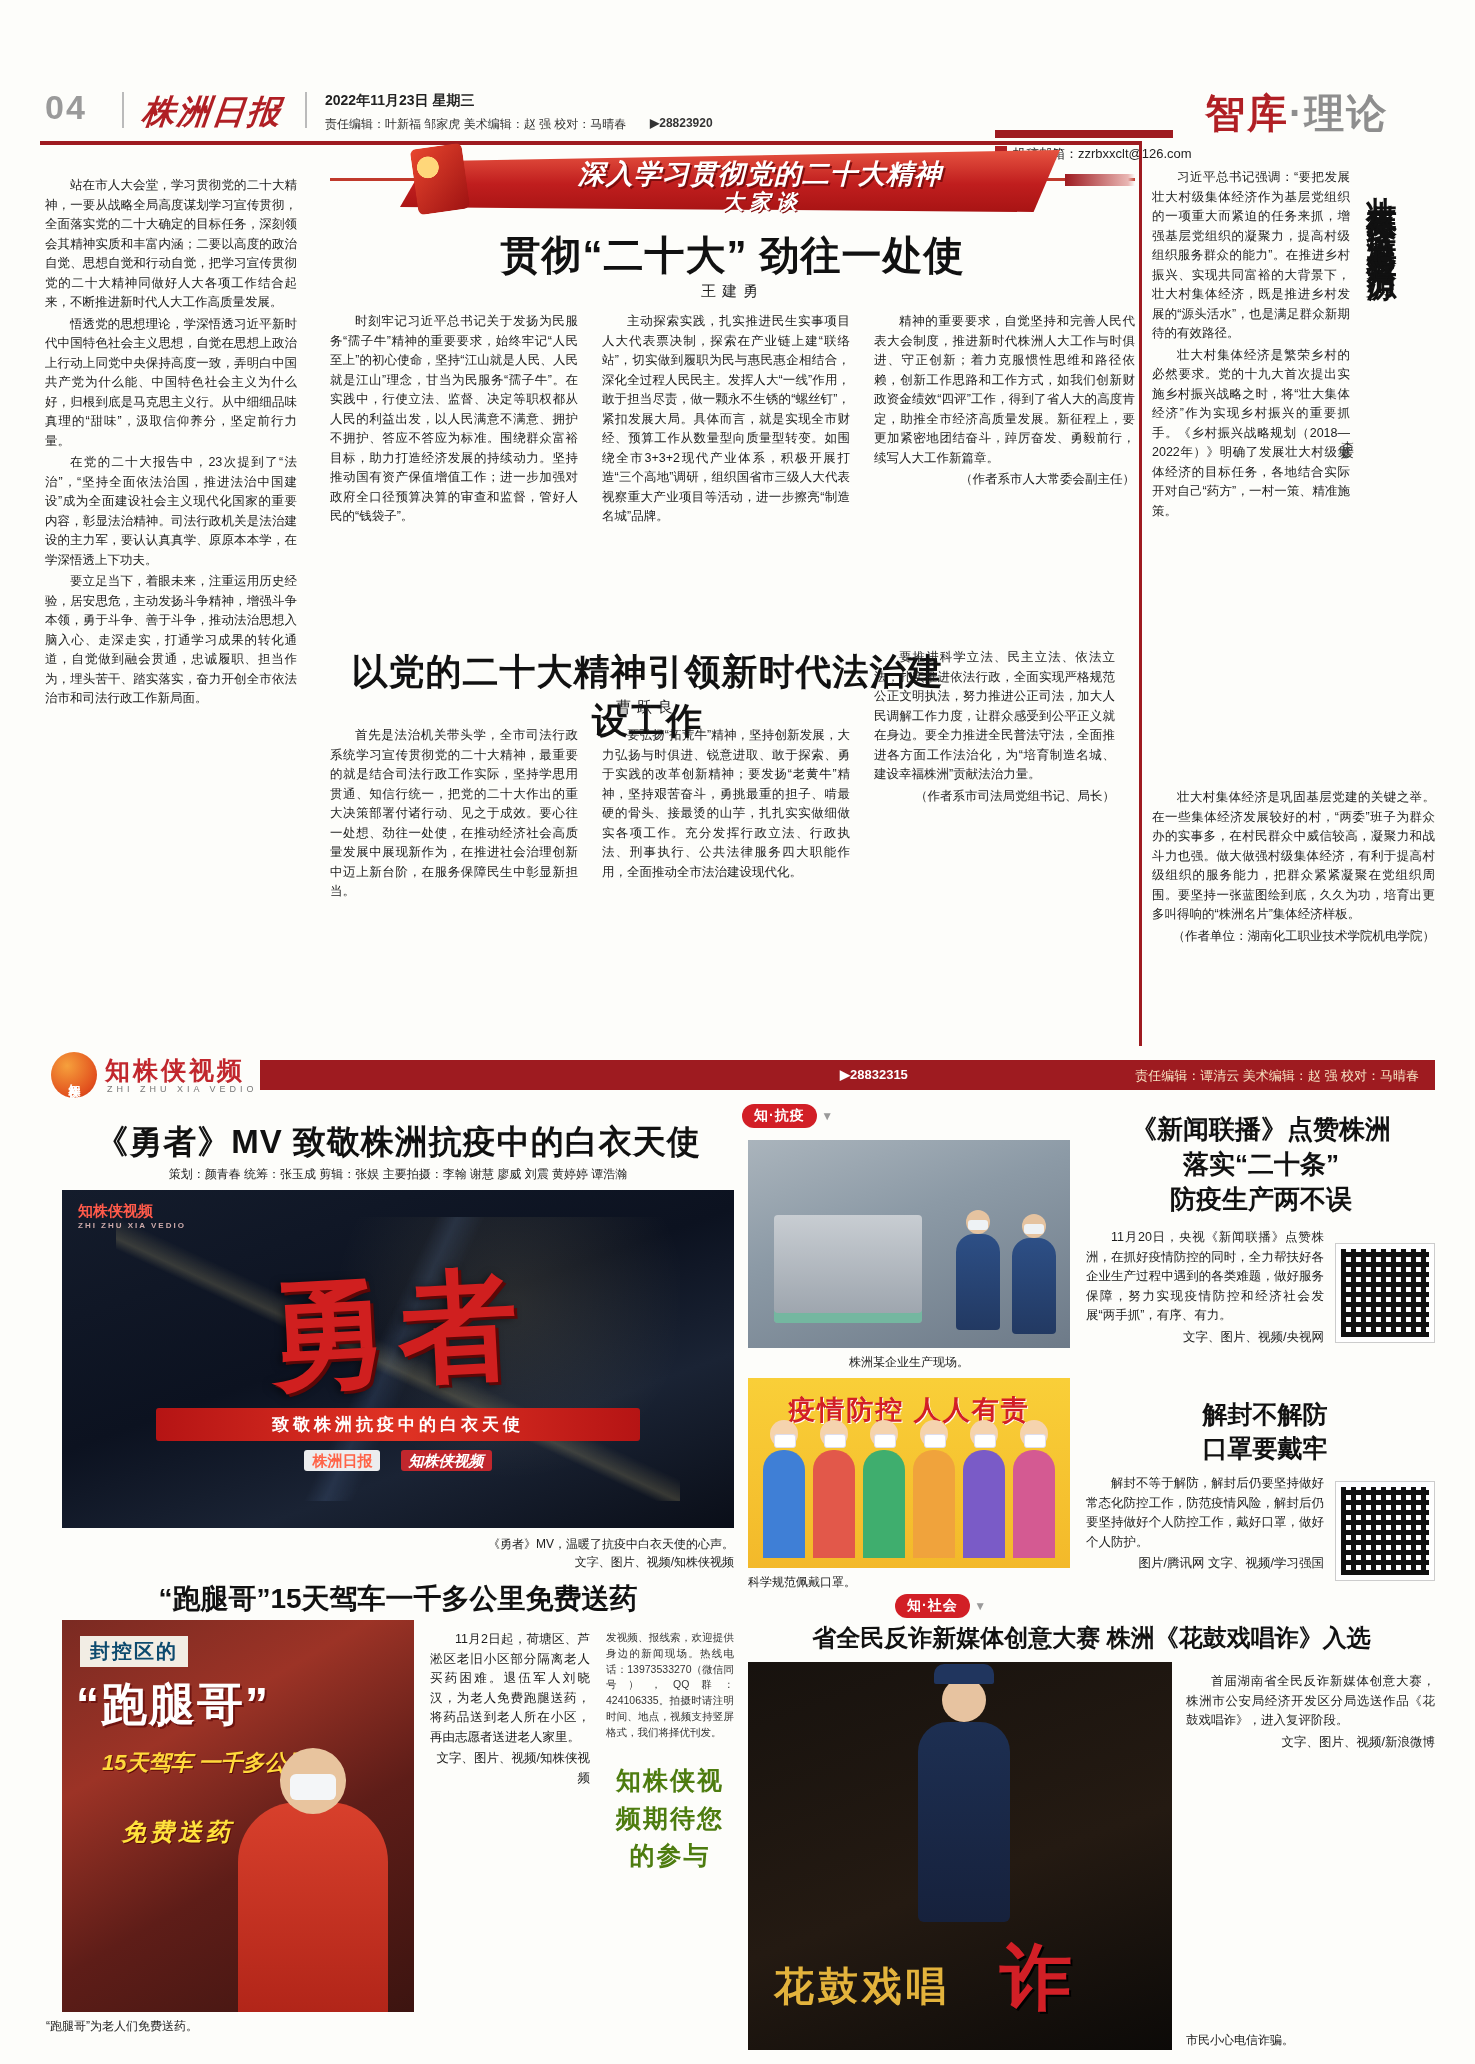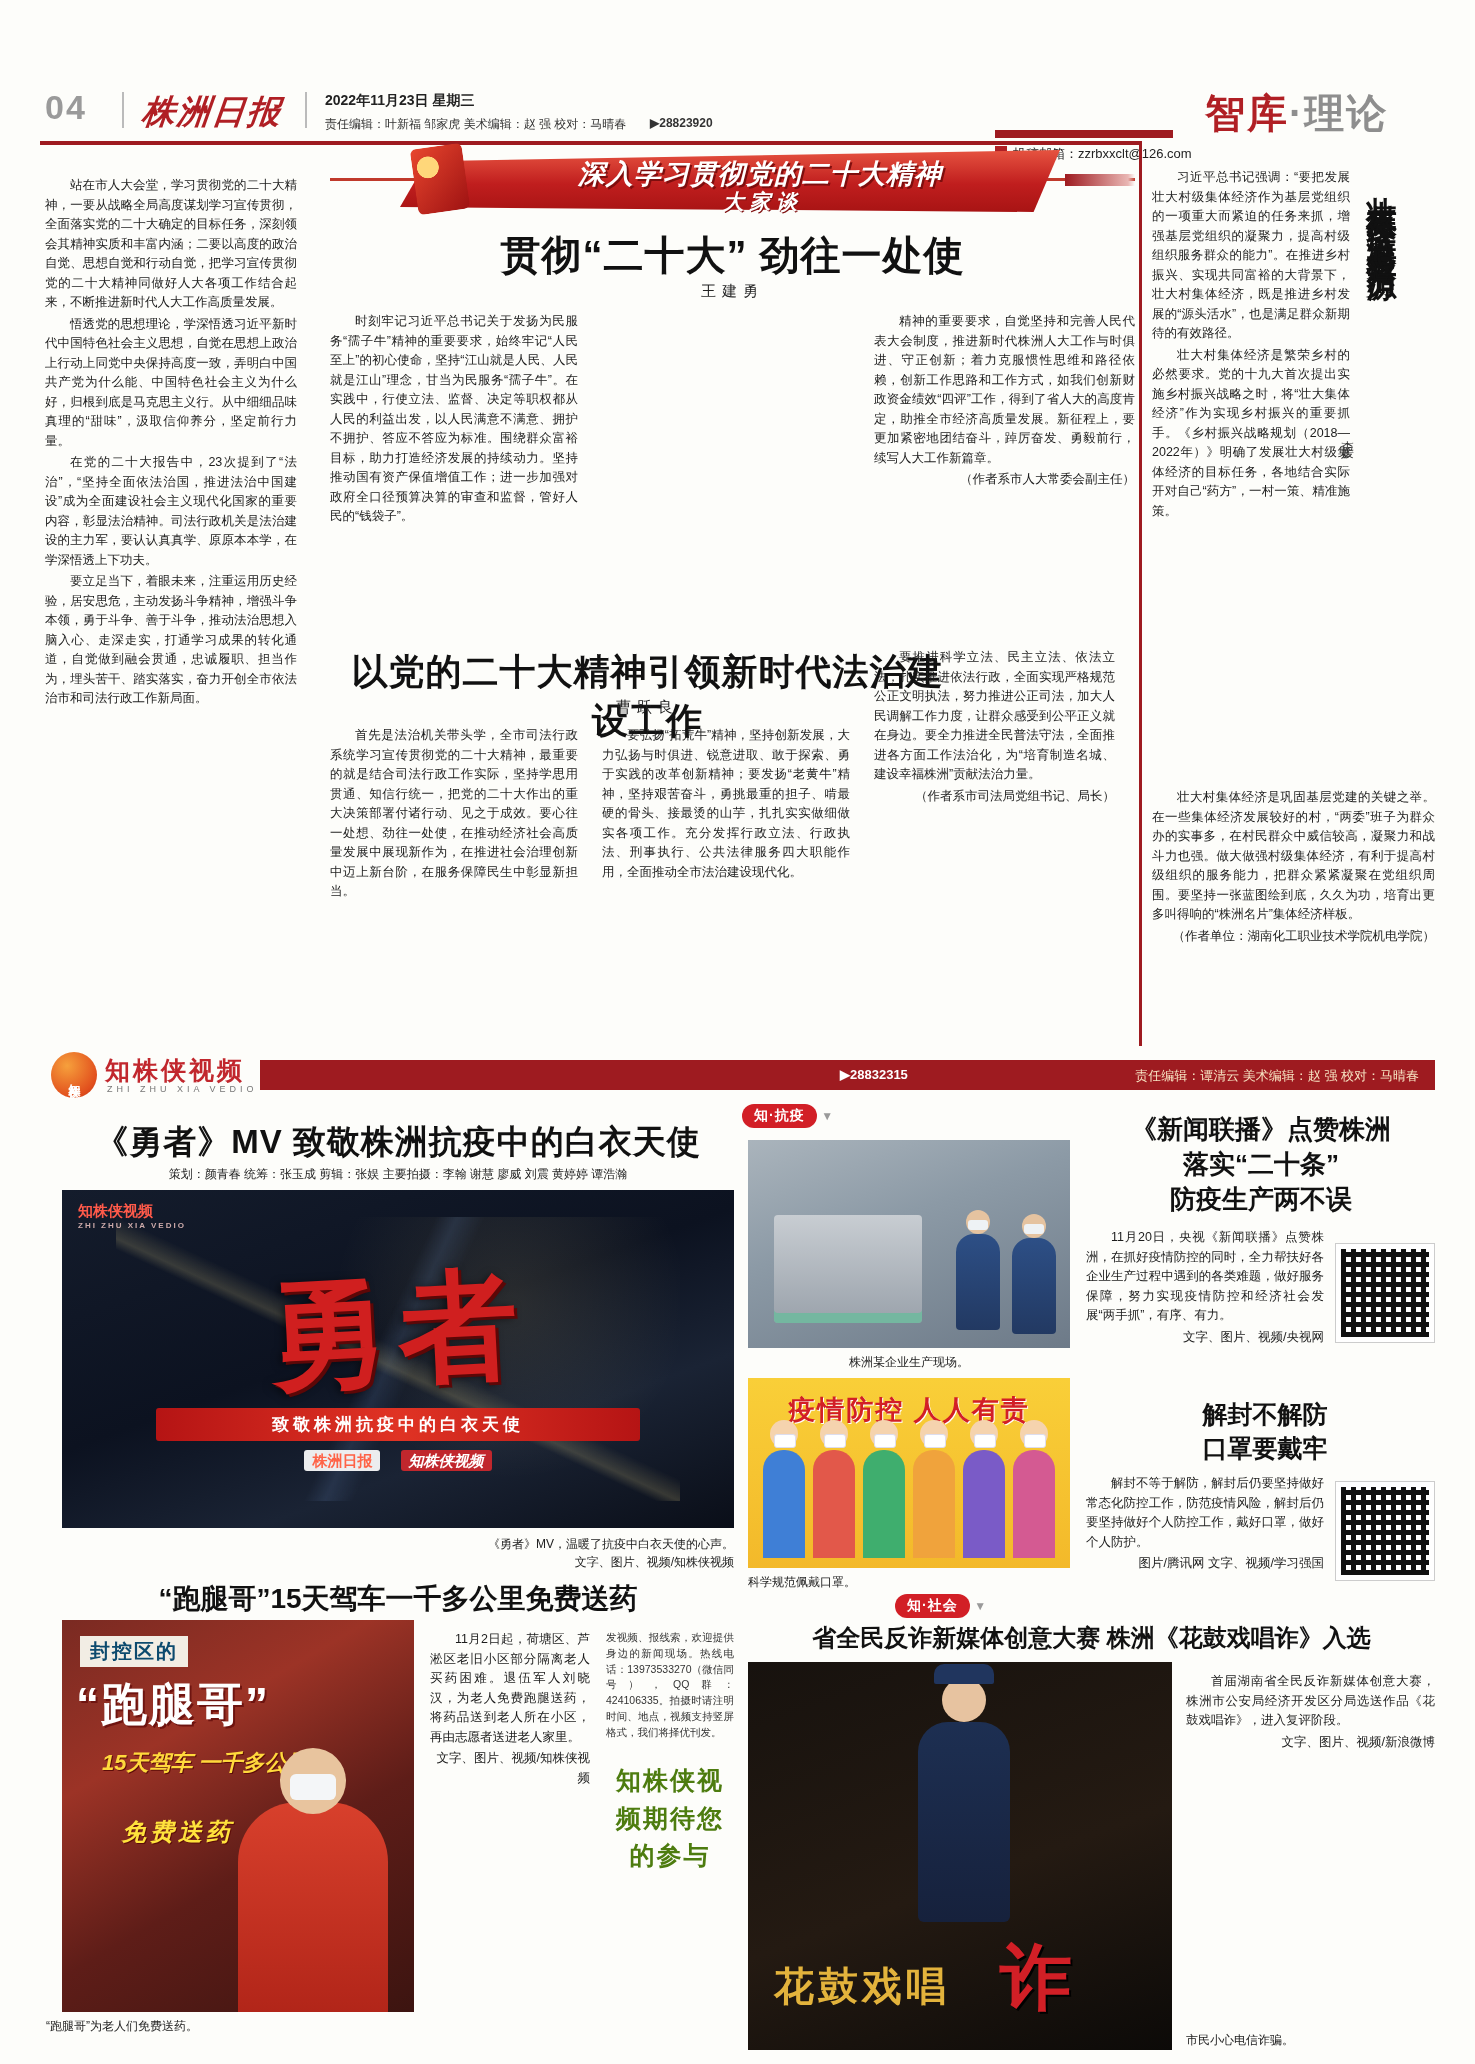--- a/index.html
+++ b/index.html
@@ -172,20 +172,23 @@
     <p>悟透党的思想理论，学深悟透习近平新时代中国特色社会主义思想，自觉在思想上政治上行动上同党中央保持高度一致，弄明白中国共产党为什么能、中国特色社会主义为什么好，归根到底是马克思主义行。从中细细品味真理的“甜味”，汲取信仰养分，坚定前行力量。</p>
     <p>在党的二十大报告中，23次提到了“法治”，“坚持全面依法治国，推进法治中国建设”成为全面建设社会主义现代化国家的重要内容，彰显法治精神。司法行政机关是法治建设的主力军，要认认真真学、原原本本学，在学深悟透上下功夫。</p>
     <p>要立足当下，着眼未来，注重运用历史经验，居安思危，主动发扬斗争精神，增强斗争本领，勇于斗争、善于斗争，推动法治思想入脑入心、走深走实，打通学习成果的转化通道，自觉做到融会贯通，忠诚履职、担当作为，埋头苦干、踏实落实，奋力开创全市依法治市和司法行政工作新局面。</p>
   </div>
 
   <div class="abs h1t" style="left:330px; top:228px; width:805px;">贯彻“二十大”  劲往一处使</div>
   <div class="abs byline" style="left:330px; top:282px; width:805px;">王建勇</div>
   <div class="abs bodycol" style="left:330px; top:312px; width:248px; height:326px;">
       <p>时刻牢记习近平总书记关于发扬为民服务“孺子牛”精神的重要要求，始终牢记“人民至上”的初心使命，坚持“江山就是人民、人民就是江山”理念，甘当为民服务“孺子牛”。在实践中，行使立法、监督、决定等职权都从人民的利益出发，以人民满意不满意、拥护不拥护、答应不答应为标准。围绕群众富裕目标，助力打造经济发展的持续动力。坚持推动国有资产保值增值工作；进一步加强对政府全口径预算决算的审查和监督，管好人民的“钱袋子”。</p>
     </div>
+  <div class="abs bodycol" style="left:602px; top:312px; width:248px; height:326px;">
+      <p>主动探索实践，扎实推进民生实事项目人大代表票决制，探索在产业链上建“联络站”，切实做到履职为民与惠民惠企相结合，深化全过程人民民主。发挥人大“一线”作用，敢于担当尽责，做一颗永不生锈的“螺丝钉”，紧扣发展大局。具体而言，就是实现全市财经、预算工作从数量型向质量型转变。如围绕全市3+3+2现代产业体系，积极开展打造“三个高地”调研，组织国省市三级人大代表视察重大产业项目等活动，进一步擦亮“制造名城”品牌。</p>
+    </div>
   <div class="abs bodycol" style="left:874px; top:312px; width:261px; height:326px;">
     <p>精神的重要要求，自觉坚持和完善人民代表大会制度，推进新时代株洲人大工作与时俱进、守正创新；着力克服惯性思维和路径依赖，创新工作思路和工作方式，如我们创新财政资金绩效“四评”工作，得到了省人大的高度肯定，助推全市经济高质量发展。新征程上，要更加紧密地团结奋斗，踔厉奋发、勇毅前行，续写人大工作新篇章。</p>
     <p class="sign">（作者系市人大常委会副主任）</p>
   </div>
 
   <div class="abs h2t" style="left:335px; top:648px; width:625px;">以党的二十大精神引领新时代法治建设工作</div>
   <div class="abs byline" style="left:335px; top:698px; width:625px;">曹跃良</div>
   <div class="abs bodycol" style="left:330px; top:726px; width:248px; height:316px;">
       <p>首先是法治机关带头学，全市司法行政系统学习宣传贯彻党的二十大精神，最重要的就是结合司法行政工作实际，坚持学思用贯通、知信行统一，把党的二十大作出的重大决策部署付诸行动、见之于成效。要心往一处想、劲往一处使，在推动经济社会高质量发展中展现新作为，在推进社会治理创新中迈上新台阶，在服务保障民生中彰显新担当。</p>
     </div>

